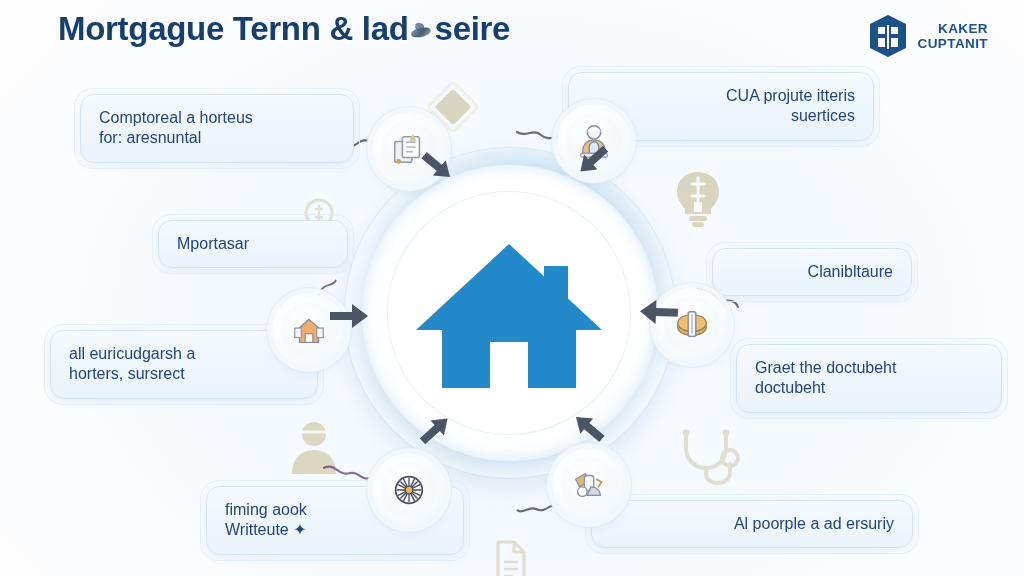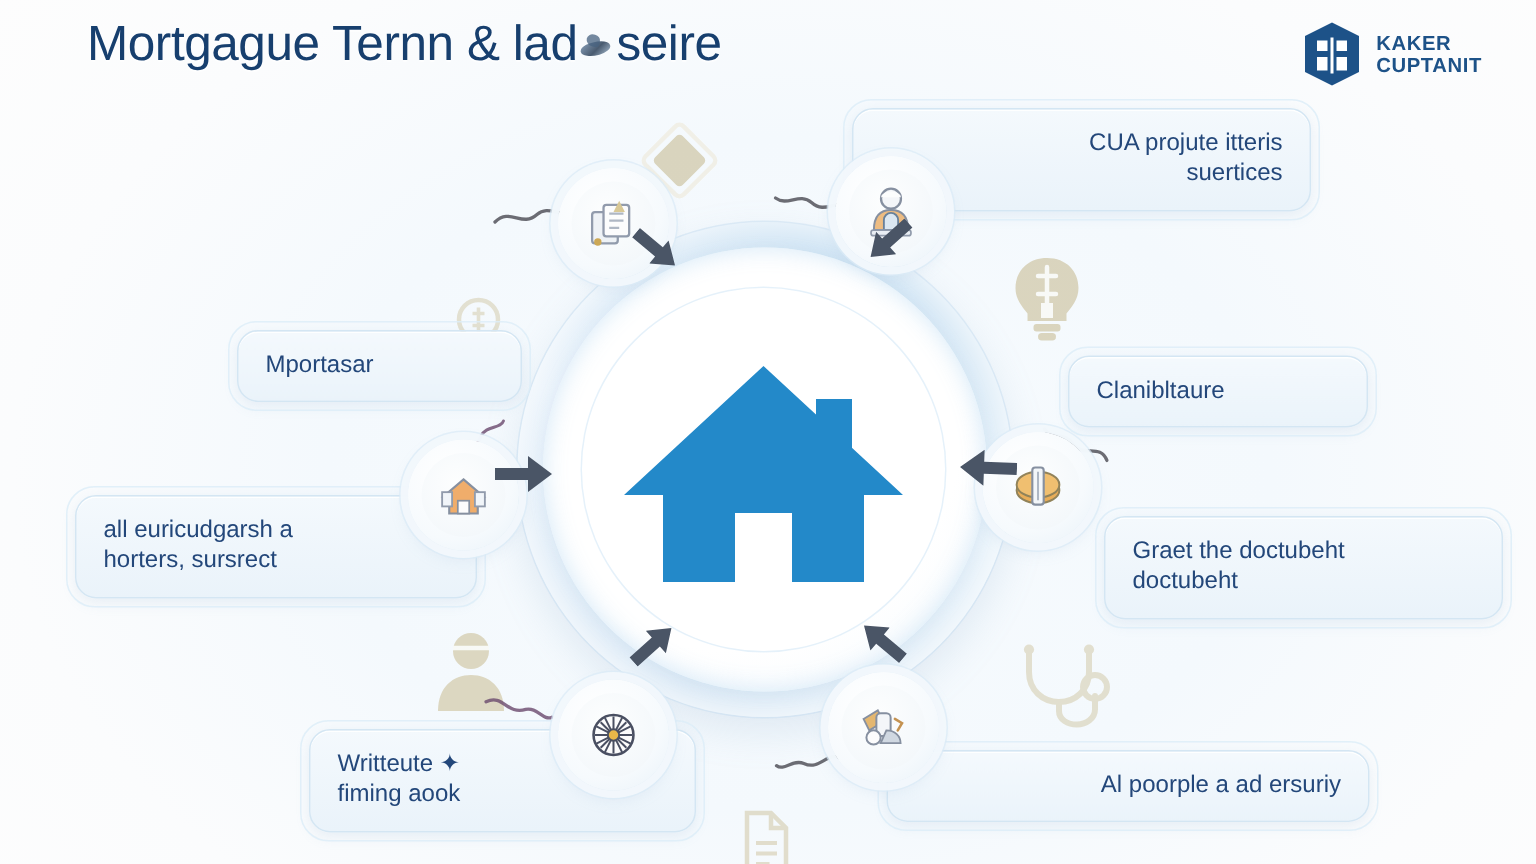--- a/index.html
+++ b/index.html
@@ -19,21 +19,21 @@
       radial-gradient(ellipse 700px 500px at 52% 55%, #f7fbfe 0%, #f4f9fd 45%, #fbfcfd 75%, #fdfdfd 100%),
       linear-gradient(180deg, #fdfdfd 0%, #f8fafc 100%);
   }
 
   
   .title {
     position: absolute;
     left: 58px;
     top: 10px;
     font-size: 33px;
-    font-weight: normal;
+    font-weight: bold;
     color: #173f6e;
     letter-spacing: -0.3px;
     white-space: nowrap;
     text-shadow: 0 1px 1px rgba(255,255,255,0.8);
   }
   .title .smudge {
     display: inline-block;
     position: relative;
     width: 26px;
     height: 20px;
@@ -75,21 +75,21 @@
     gap: 9px;
   }
   .logo-mark { width: 42px; height: 44px; display: block; }
   .logo-text {
     font-size: 13.5px;
     font-weight: bold;
     color: #1d5288;
     line-height: 1.12;
     letter-spacing: 0.4px;
   }
-  .logo-text span { display: block; }
+  .logo-text span { display: block; text-align: right; }
 
   
   .hub-outer {
     position: absolute;
     left: 345px;
     top: 148px;
     width: 330px;
     height: 330px;
     border-radius: 50%;
     background:
@@ -184,21 +184,21 @@
     border: 1px solid rgba(221,237,248,0.85);
     border-radius: 19px;
     pointer-events: none;
   }
   .card span { display: block; white-space: nowrap; }
 
   .card.c1 { left: 80px;  top: 94px;  width: 236px; }
   .card.c2 { left: 568px; top: 72px;  width: 268px; text-align: right; }
   .card.c3 { left: 158px; top: 220px; width: 152px; }
   .card.c4 { left: 50px;  top: 330px; width: 230px; }
-  .card.c5 { left: 712px; top: 237px; width: 162px; text-align: left; }
+  .card.c5 { left: 712px; top: 248px; width: 162px; text-align: right; }
   .card.c6 { left: 736px; top: 344px; width: 228px; border-radius: 14px; }
   .card.c7 { left: 206px; top: 486px; width: 220px; }
   .card.c8 { left: 591px; top: 500px; width: 284px; text-align: right; }
 
   
   .arrow { position: absolute; z-index: 5; }
   .arrow svg { display: block; }
   .ar-tl { left: 420px; top: 156px; transform: rotate(40deg); }
   .ar-tr { left: 576px; top: 150px; transform: rotate(138deg); }
   .ar-l  { left: 330px; top: 304px; transform: rotate(0deg); }
@@ -447,20 +447,24 @@
       <svg viewBox="0 0 40 40">
         <path d="M6 14 l10-6 l4 8 l-10 6 Z" fill="#e3b266" stroke="#7e889a" stroke-width="1.3"></path>
         <rect x="15" y="10" width="10" height="16" rx="3" fill="#f4f6f9" stroke="#7e889a" stroke-width="1.4"></rect>
         <path d="M22 22 c6 0 10 4 10 9 h-14 Z" fill="#cdd6e0" stroke="#7e889a" stroke-width="1.3"></path>
         <circle cx="13" cy="27" r="5" fill="#fdfdfd" stroke="#7e889a" stroke-width="1.4"></circle>
         <path d="M28 14 l5 3 l-3 5" fill="none" stroke="#c08b45" stroke-width="1.8" stroke-linecap="round"></path>
       </svg>
     </div>
   </div>
 
+  <div class="card c1">
+    <span>Comptoreal a horteus</span>
+    <span>for: aresnuntal</span>
+  </div>
 
   <div class="card c2">
     <span>CUA projute itteris</span>
     <span>suertices</span>
   </div>
 
   <div class="card c3">
     <span>Mportasar</span>
   </div>
 
@@ -472,21 +476,21 @@
   <div class="card c5">
     <span>Clanibltaure</span>
   </div>
 
   <div class="card c6">
     <span>Graet the doctubeht</span>
     <span>doctubeht</span>
   </div>
 
   <div class="card c7">
+    <span>fiming aook</span>
     <span>Writteute ✦</span>
-    <span>fiming aook</span>
   </div>
 
   <div class="card c8">
     <span>Al poorple a ad ersuriy</span>
   </div>
 
 </div>
 
 </body></html>

